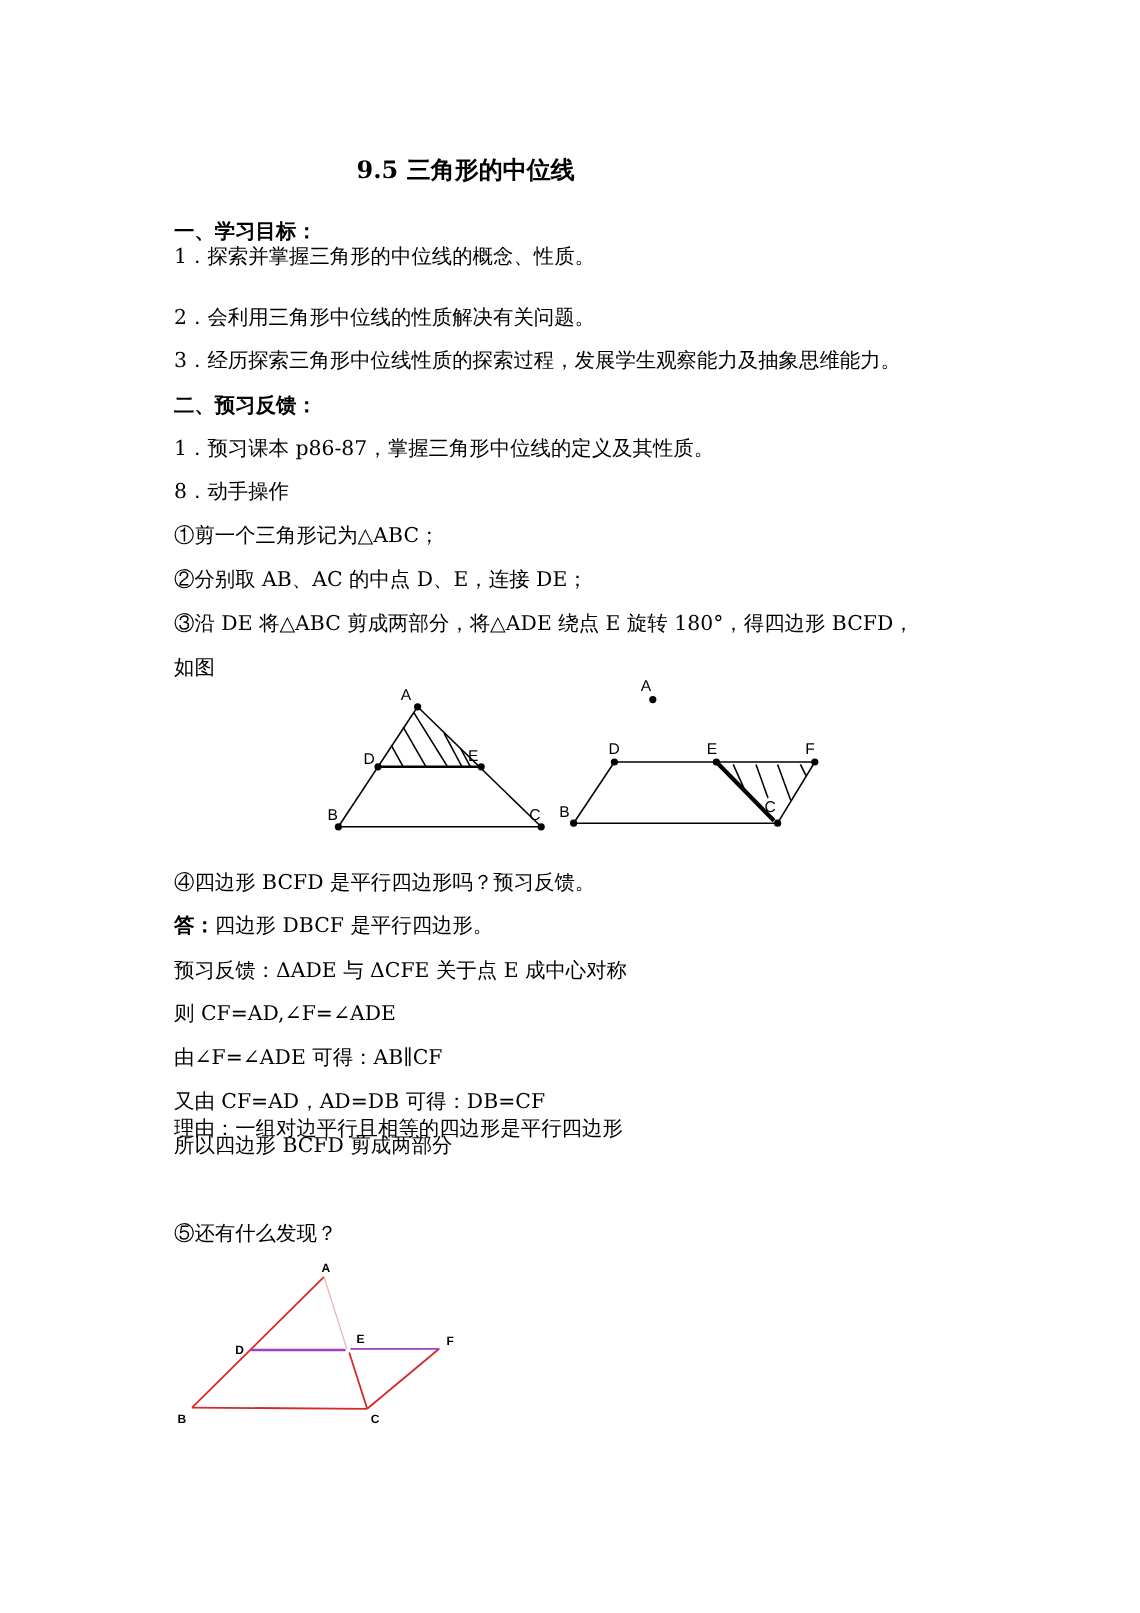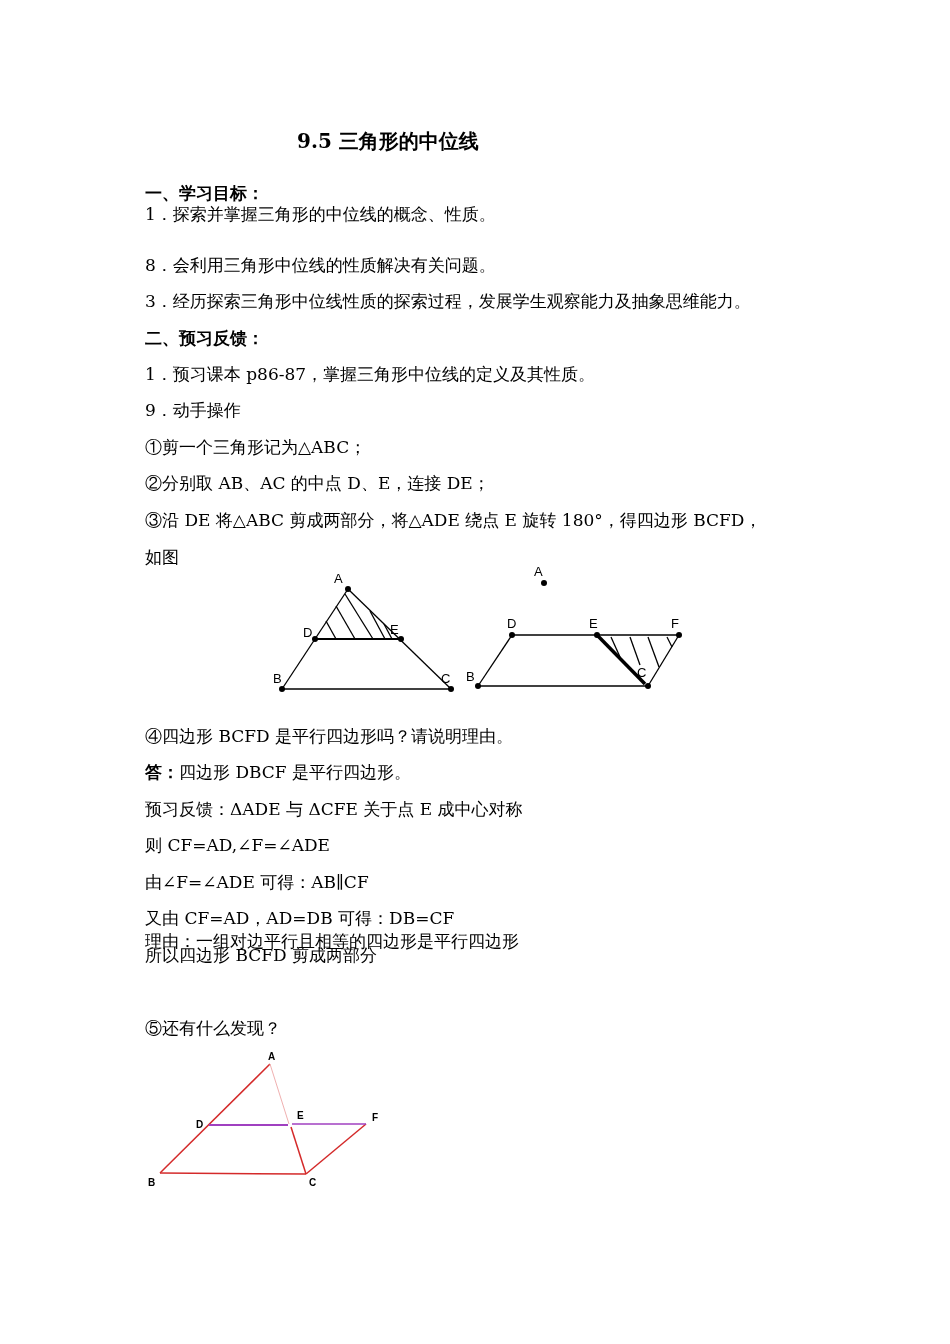--- a/index.html
+++ b/index.html
@@ -14,26 +14,26 @@
     .lbl { font-family: "Liberation Sans", "DejaVu Sans", sans-serif; font-size: 13px; fill: #000; }
     .lbl-s { font-family: "Liberation Sans", "DejaVu Sans", sans-serif; font-size: 10px; font-weight: bold; fill: #000; }
   </style>
 </head>
 <body>
 
 <div class="title">9.5 三角形的中位线</div>
 
 <div class="line heading" style="top:181px">一、学习目标：</div>
 <div class="line" style="top:202px">1．探索并掌握三角形的中位线的概念、性质。</div>
-<div class="line" style="top:253px">8．会利用三角形中位线的性质解决有关问题。</div>
+<div class="line" style="top:253px">2．会利用三角形中位线的性质解决有关问题。</div>
 <div class="line" style="top:289px">3．经历探索三角形中位线性质的探索过程，发展学生观察能力及抽象思维能力。</div>
 
 <div class="line heading" style="top:326px">二、预习反馈：</div>
 <div class="line" style="top:362px">1．预习课本 p86-87，掌握三角形中位线的定义及其性质。</div>
-<div class="line" style="top:398px">9．动手操作</div>
+<div class="line" style="top:398px">8．动手操作</div>
 <div class="line" style="top:435px">①剪一个三角形记为△ABC；</div>
 <div class="line" style="top:471px">②分别取 AB、AC 的中点 D、E，连接 DE；</div>
 <div class="line" style="top:508px">③沿 DE 将△ABC 剪成两部分，将△ADE 绕点 E 旋转 180°，得四边形 BCFD，</div>
 <div class="line" style="top:545px">如图</div>
 
 <svg width="950" height="1344">
 
   <g stroke="#000" stroke-width="1.3" fill="none">
     <line x1="348" y1="589" x2="282" y2="689"></line>
     <line x1="348" y1="589" x2="451" y2="689"></line>
@@ -96,21 +96,21 @@
     <line x1="292" y1="1124" x2="366" y2="1124" stroke="#a040c0" stroke-width="1.5"></line>
   </g>
   <text class="lbl-s" x="268" y="1060">A</text>
   <text class="lbl-s" x="196" y="1128">D</text>
   <text class="lbl-s" x="297" y="1119">E</text>
   <text class="lbl-s" x="372" y="1121">F</text>
   <text class="lbl-s" x="148" y="1186">B</text>
   <text class="lbl-s" x="309" y="1186">C</text>
 </svg>
 
-<div class="line" style="top:724px">④四边形 BCFD 是平行四边形吗？请说明理由。</div>
+<div class="line" style="top:724px">④四边形 BCFD 是平行四边形吗？预习反馈。</div>
 <div class="line" style="top:760px">
   <span class="bold">答：</span><span>四边形 DBCF 是平行四边形。</span>
 </div>
 <div class="line" style="top:797px">预习反馈：ΔADE 与 ΔCFE 关于点 E 成中心对称</div>
 <div class="line" style="top:833px">则 CF=AD,∠F=∠ADE</div>
 <div class="line" style="top:870px">由∠F=∠ADE 可得：AB∥CF</div>
 <div class="line" style="top:906px">又由 CF=AD，AD=DB 可得：DB=CF</div>
 <div class="line" style="top:943px">所以四边形 BCFD 剪成两部分</div>
 <div class="line" style="top:929px">理由：一组对边平行且相等的四边形是平行四边形</div>
 <div class="line" style="top:1016px">⑤还有什么发现？</div>

